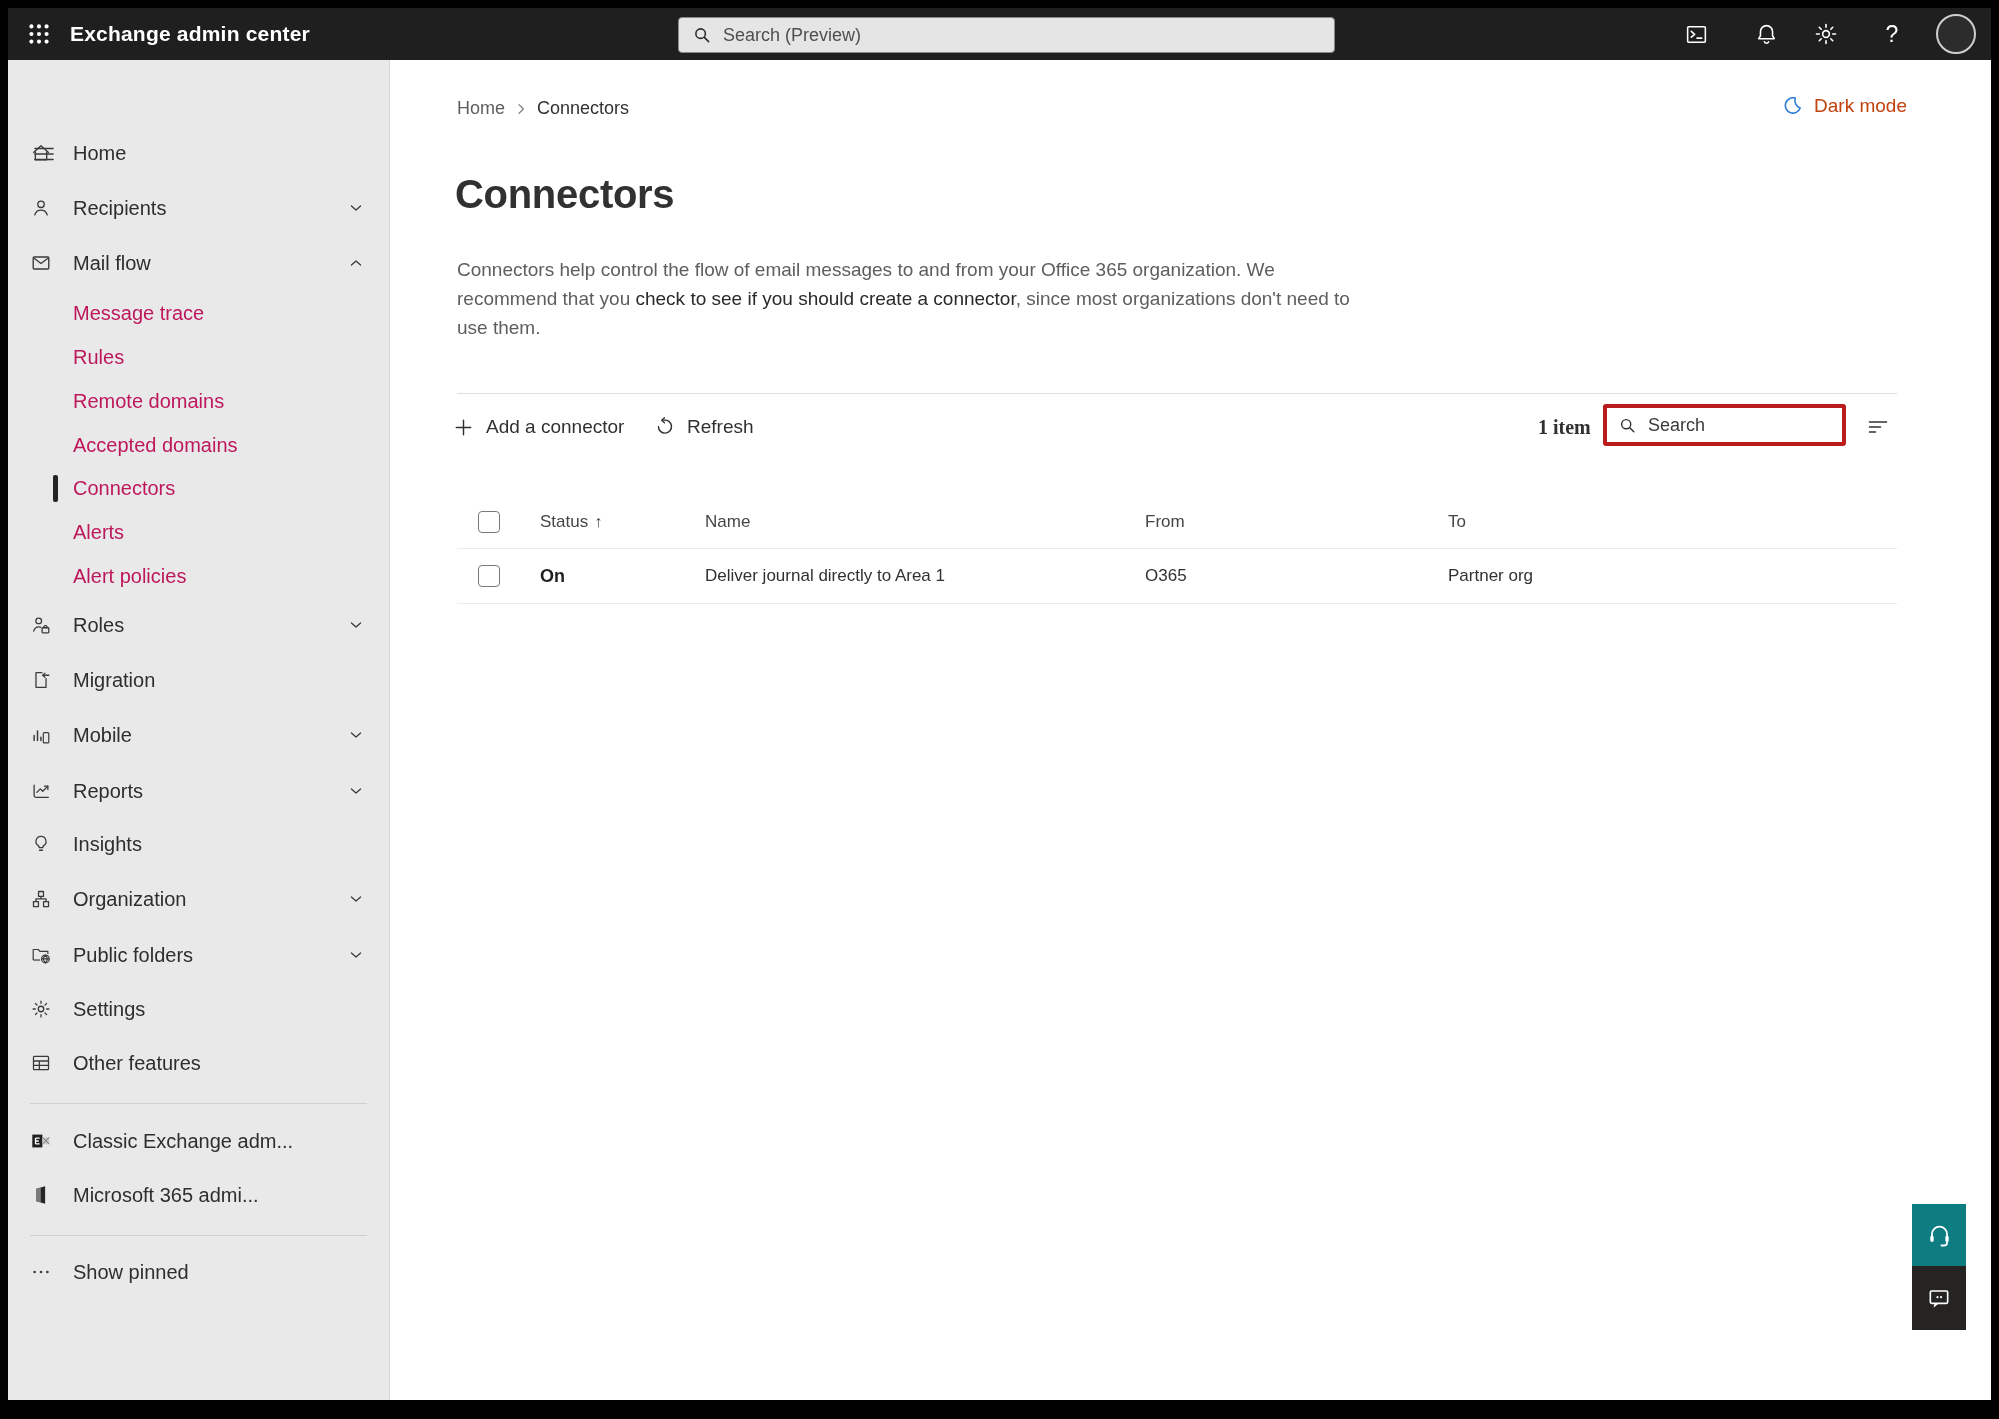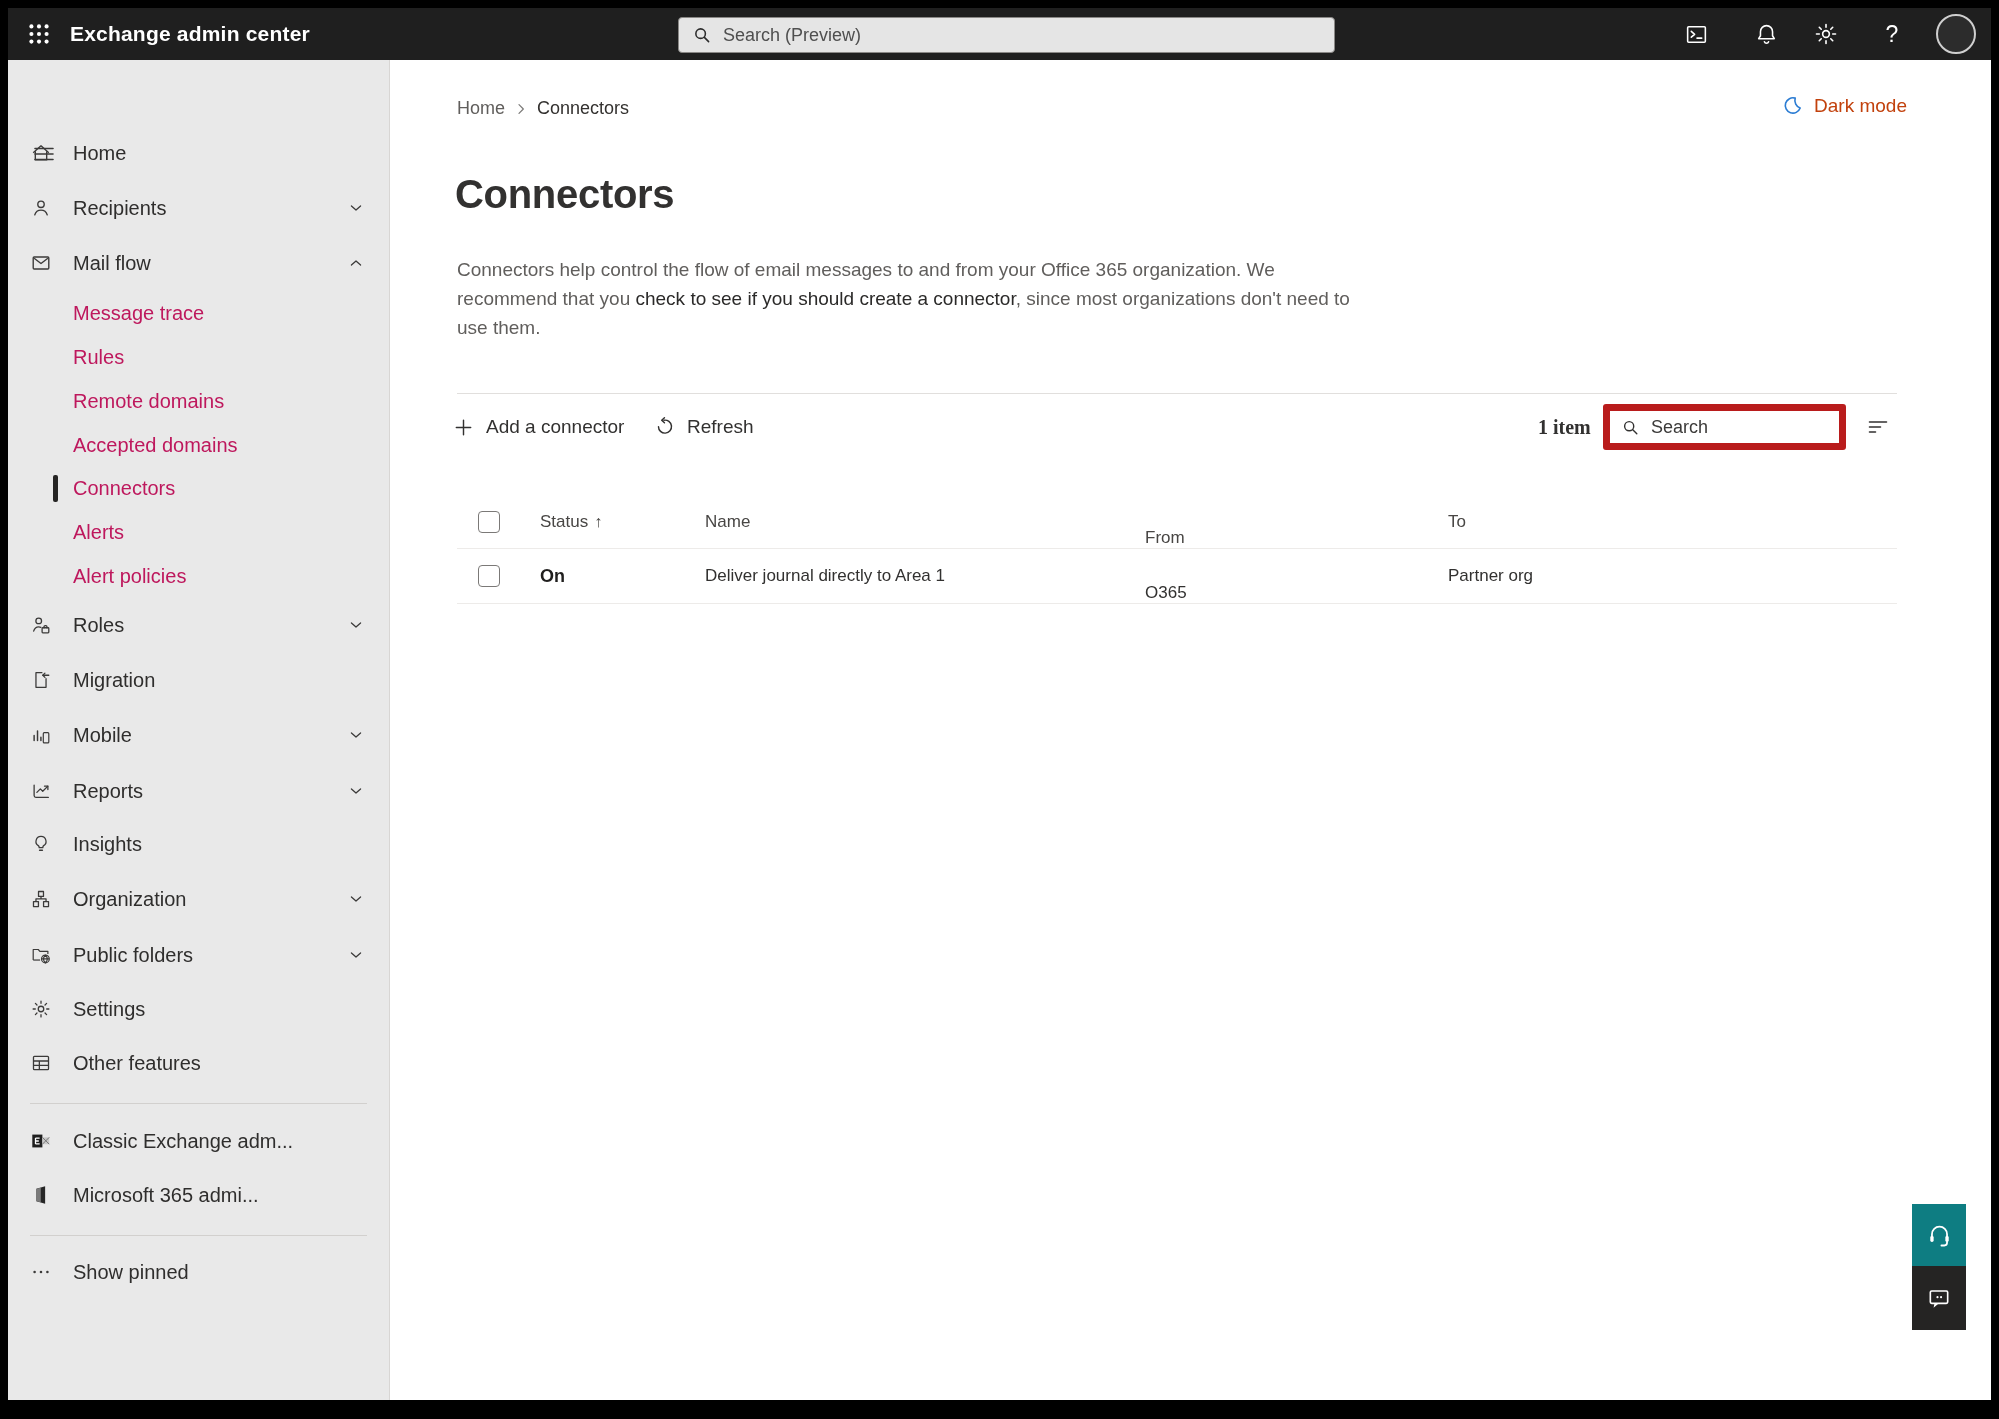--- a/index.html
+++ b/index.html
@@ -33,30 +33,30 @@
   .crumb-home { color:#605e5c; cursor:pointer; }
   .crumb-cur { color:#33312f; cursor:pointer; }
   .darkmode { position:absolute; top:34px; right:84px; display:flex; align-items:center; gap:10px; font-size:19px; color:#c2410c; cursor:pointer; }
   .page-title { position:absolute; left:65px; top:112px; font-size:40px; font-weight:700; color:#323130; letter-spacing:-.3px; }
   .page-desc { position:absolute; left:67px; top:195px; width:912px; font-size:19px; line-height:29px; color:#605e5c; }
   .desc-link { color:#2b2a29; }
   .hr { position:absolute; left:67px; top:333px; width:1440px; height:1px; background:#e1dfdd; }
 
   .toolbar-btn { position:absolute; top:346px; height:42px; display:flex; align-items:center; gap:11px; font-size:19px; color:#323130; cursor:pointer; background:none; border:none; font-family:"Liberation Sans", sans-serif; }
   .count { position:absolute; top:356px; left:1148px; font-family:"Liberation Serif", serif; font-weight:700; font-size:20px; color:#323130; }
-  .list-search { position:absolute; left:1213px; top:344px; width:243px; height:42px; border:7px solid #b91c1c; border-radius:3px; background:#fff; display:flex; align-items:center; padding:16px 10px; gap:10px; }
+  .list-search { position:absolute; left:1213px; top:344px; width:243px; height:42px; border:4px solid #b91c1c; border-radius:3px; background:#fff; display:flex; align-items:center; padding:16px 10px; gap:10px; }
   .list-search input { flex:1; min-width:0; border:none; outline:none; font-size:18px; color:#3b3a39; background:transparent; font-family:"Liberation Sans", sans-serif; }
   .list-search input::placeholder { color:#3b3a39; opacity:1; }
   .filter-btn { position:absolute; left:1473px; top:353px; width:30px; height:28px; display:flex; align-items:center; justify-content:center; cursor:pointer; }
 
   .t-header { position:absolute; left:67px; right:94px; top:435px; height:54px; border-bottom:1px solid #edebe9; font-size:17px; color:#484644; }
   .t-row { position:absolute; left:67px; right:94px; top:489px; height:55px; border-bottom:1px solid #edebe9; font-size:17px; color:#323130; cursor:pointer; }
   .cell { position:absolute; top:0; height:100%; display:flex; align-items:center; gap:6px; }
   .cb { position:absolute; left:21px; top:50%; margin-top:-11px; width:22px; height:22px; border:1px solid #7b7977; border-radius:4px; background:#fff; cursor:pointer; }
-  .c-status { left:83px; } .c-name { left:248px; } .c-from { left:688px;align-items:flex-end; } .c-to { left:991px; }
+  .c-status { left:83px; } .c-name { left:248px; } .c-from { left:688px; } .c-to { left:991px; }
   .status-on { font-weight:700; font-size:18px; color:#201f1e; }
   .sort-arrow { font-size:16px; color:#484644; }
 
   
   .fab { position:absolute; width:54px; display:flex; align-items:center; justify-content:center; cursor:pointer; }
   .fab-help { left:1904px; top:1196px; height:62px; background:#0e7d82; }
   .fab-feedback { left:1904px; top:1258px; height:64px; background:#252423; }
 
   svg { display:block; }
 </style>

